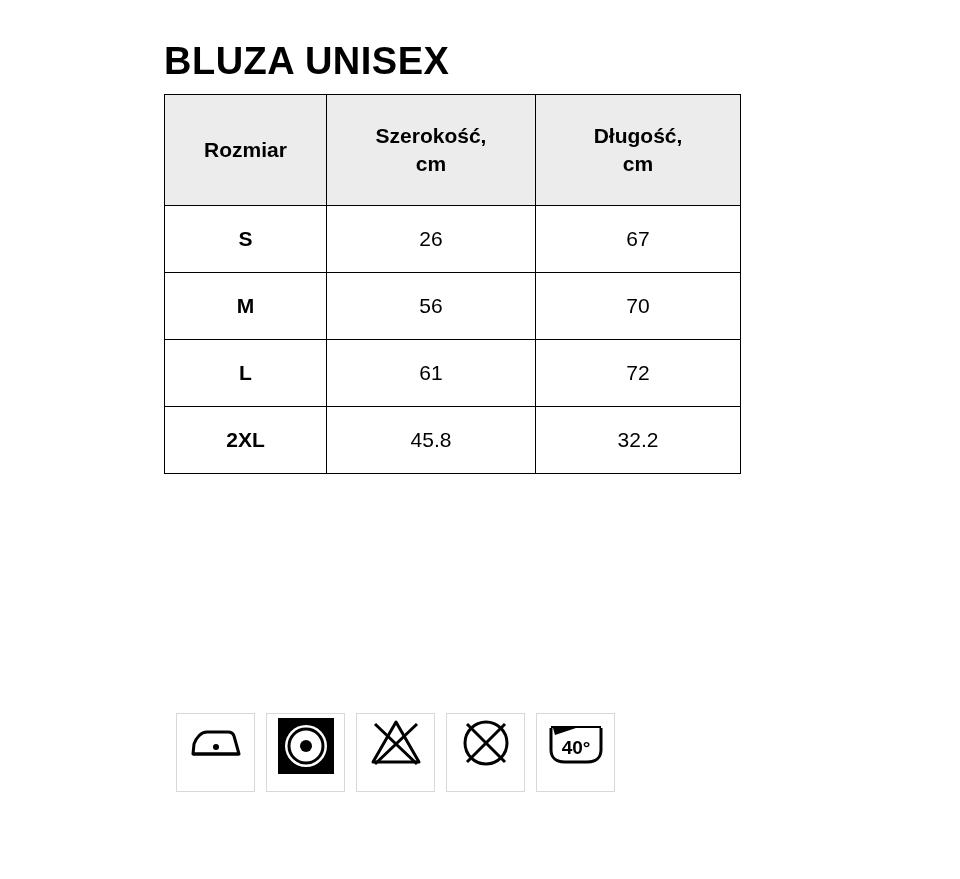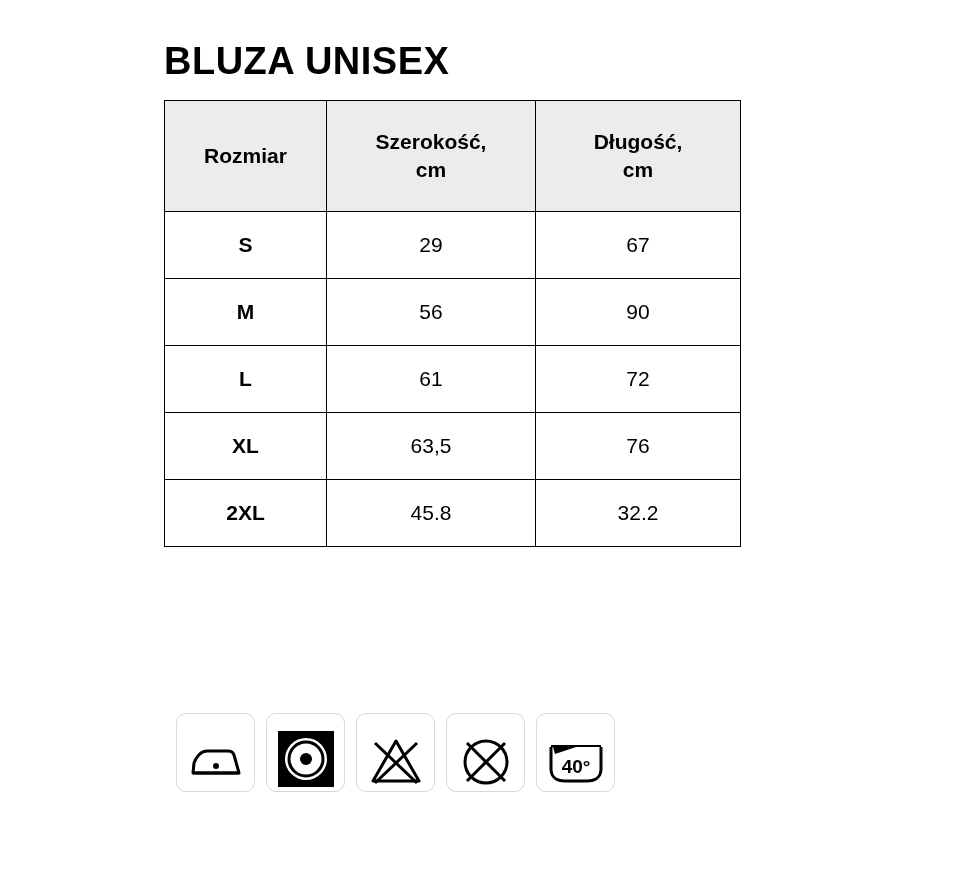--- a/index.html
+++ b/index.html
@@ -29,21 +29,21 @@
     top: 40px;
     font-size: 38px;
     font-weight: bold;
     letter-spacing: 0.5px;
     color: #000000;
     white-space: nowrap;
   }
   table.size-table {
     position: absolute;
     left: 164px;
-    top: 100px;
+    top: 94px;
     width: 576px;
     border-collapse: collapse;
     table-layout: fixed;
   }
   table.size-table th,
   table.size-table td {
     border: 1px solid #000000;
     text-align: center;
     vertical-align: middle;
     font-size: 21px;
@@ -74,25 +74,25 @@
     left: 176px;
     top: 713px;
     display: flex;
     gap: 11px;
     align-items: flex-start;
   }
   .care-icon {
     width: 79px;
     height: 79px;
     border: 1px solid #d8d8d8;
-    border-radius: 10px;
+    border-radius: 0;
     background: #ffffff;
     box-sizing: border-box;
     display: flex;
-    align-items: flex-end;
+    align-items: flex-start;
     justify-content: center;
   }
   .care-icon svg { display: block; }
 </style>
 </head>
 <body>
 
 <div class="page">
 
   <div class="title">BLUZA UNISEX</div>
@@ -114,37 +114,32 @@
         </th>
         <th>
           <span>Długość,</span><br>
           <span>cm</span>
         </th>
       </tr>
     </thead>
     <tbody>
       <tr>
         <td class="size-cell">S</td>
-        <td>29</td>
+        <td>26</td>
         <td>67</td>
       </tr>
       <tr>
         <td class="size-cell">M</td>
         <td>56</td>
-        <td>90</td>
+        <td>70</td>
       </tr>
       <tr>
         <td class="size-cell">L</td>
         <td>61</td>
         <td>72</td>
-      </tr>
-      <tr>
-        <td class="size-cell">XL</td>
-        <td>63,5</td>
-        <td>76</td>
       </tr>
       <tr>
         <td class="size-cell">2XL</td>
         <td>45.8</td>
         <td>32.2</td>
       </tr>
     </tbody>
   </table>
 
   <div class="care-row">

